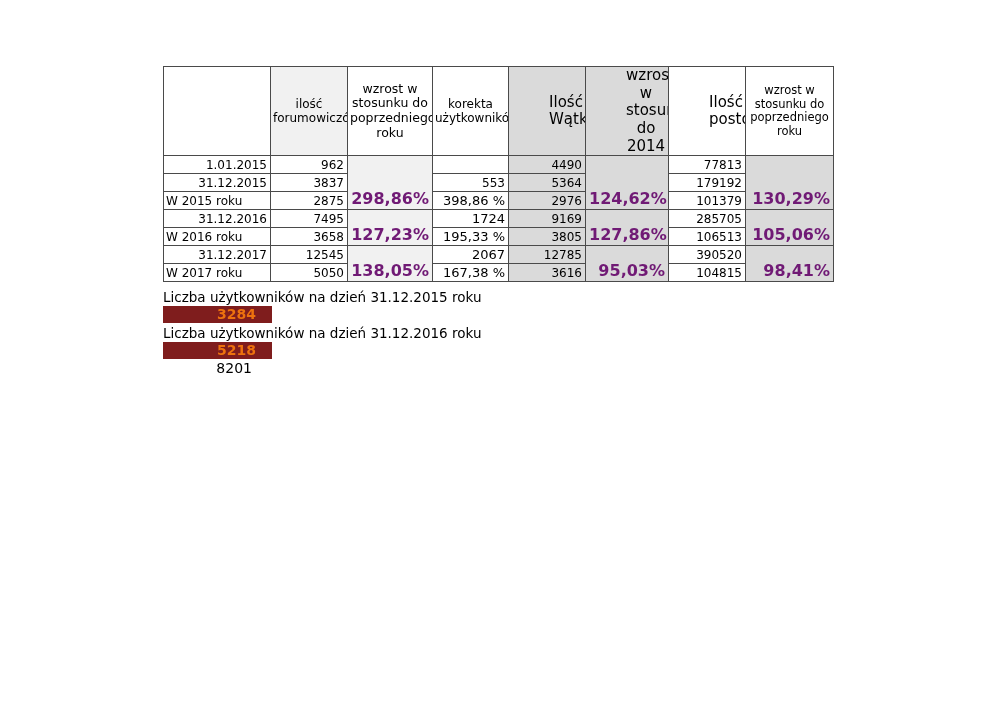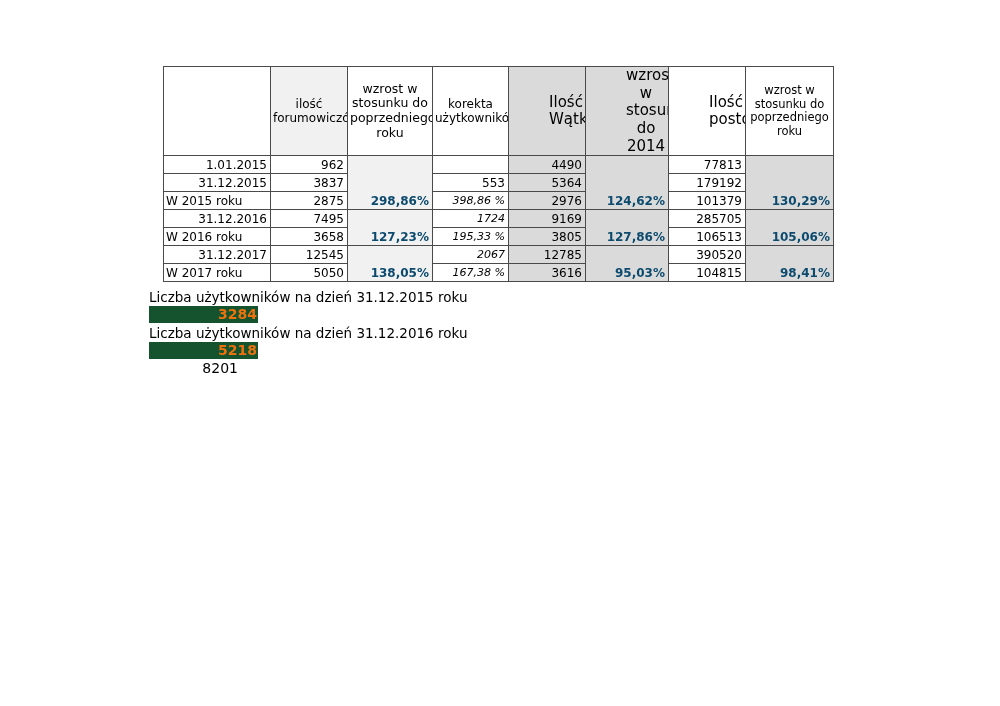--- a/index.html
+++ b/index.html
@@ -43,41 +43,41 @@
   }
   .h-small { font-size: 12px; }
   .h-med   { font-size: 12.5px; }
   .h-med8  { font-size: 11.5px; }
   .h-big   { font-size: 15px; padding-left: 40px; }
 
   .bg-gray  { background: #DADADA; }
   .bg-light { background: #F1F1F1; }
 
   .pct {
-    color: #0c4a6e;
+    color: #701a75;
     font-weight: bold;
-    font-size: 12px;
+    font-size: 16px;
     vertical-align: bottom;
     padding-bottom: 1px;
   }
-  .small-val { font-size: 11px; font-style: italic; }
+  .small-val { font-size: 13px; }
   .lbl-left { text-align: left; padding-left: 2px; }
 
-  .summary { position: absolute; left: 149px; top: 288px; width: 360px; }
+  .summary { position: absolute; left: 163px; top: 288px; width: 360px; }
   .summary-label { font-size: 13.5px; line-height: 18px; white-space: nowrap; }
   .summary-value {
     width: 109px; height: 17px; line-height: 17px;
     text-align: right; font-size: 14px;
     margin-bottom: 1px;
   }
   .summary-value.hl {
-    background: #14532d;
+    background: #7f1d1d;
     color: #ED720E;
     font-weight: bold;
-    padding-right: 1px;
+    padding-right: 16px;
   }
   .summary-value.plain { padding-right: 20px; }
 </style>
 </head>
 <body>
 
 <div class="report">
 
   <table>
     <colgroup>

